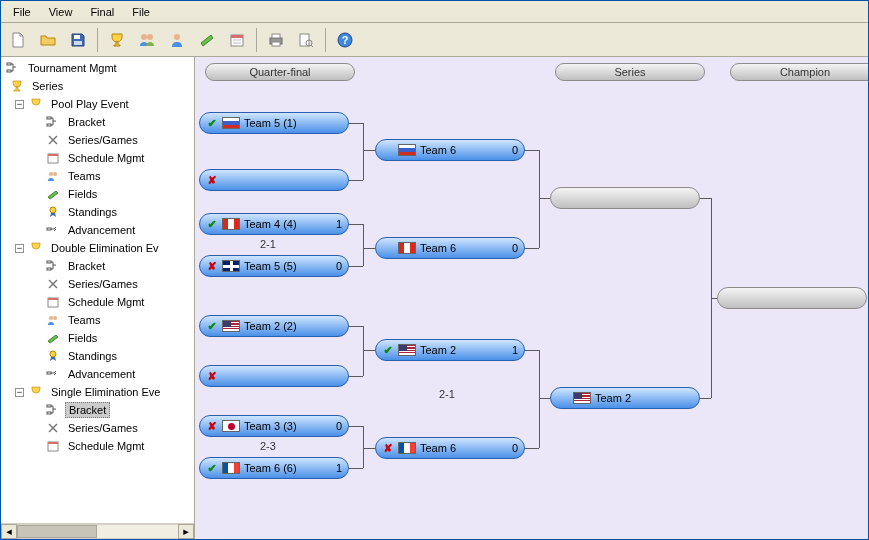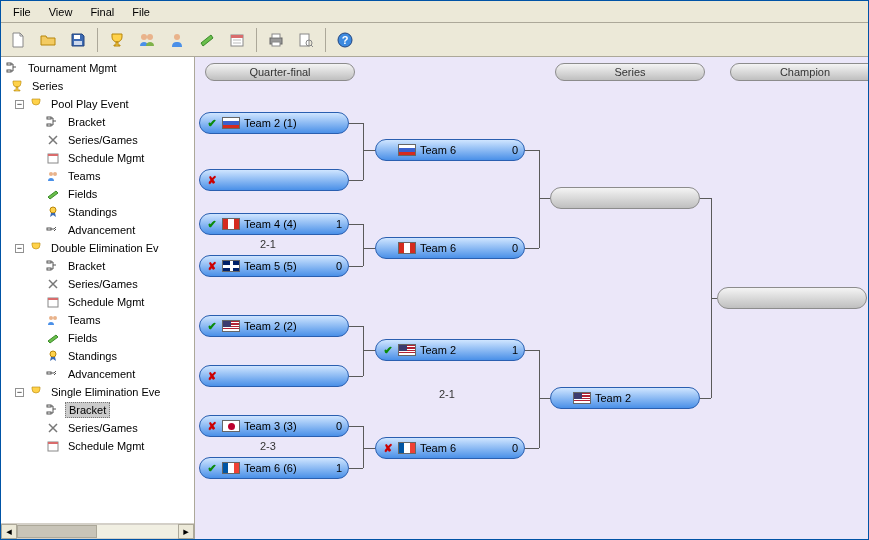--- a/index.html
+++ b/index.html
@@ -383,21 +383,21 @@
 
     <div class="bracket-pane">
 
       <div class="round-header" style="left:10px">Quarter-final</div>
       <div class="round-header" style="left:360px">Series</div>
       <div class="round-header" style="left:535px">Champion</div>
 
       <div class="match-box" style="left:4px; top:55px">
           <span class="mark win">✔</span>
           <span class="flag flag-ru"></span>
-          <span class="name">Team 2 (1)</span>
+          <span class="name">Team 5 (1)</span>
         </div>
       <div class="match-box" style="left:4px; top:112px">
           <span class="mark lose">✘</span>
           <span class="name"></span>
         </div>
 
       <div class="match-box" style="left:4px; top:156px">
           <span class="mark win">✔</span>
           <span class="flag flag-ca"></span>
           <span class="name">Team 4 (4)</span>

